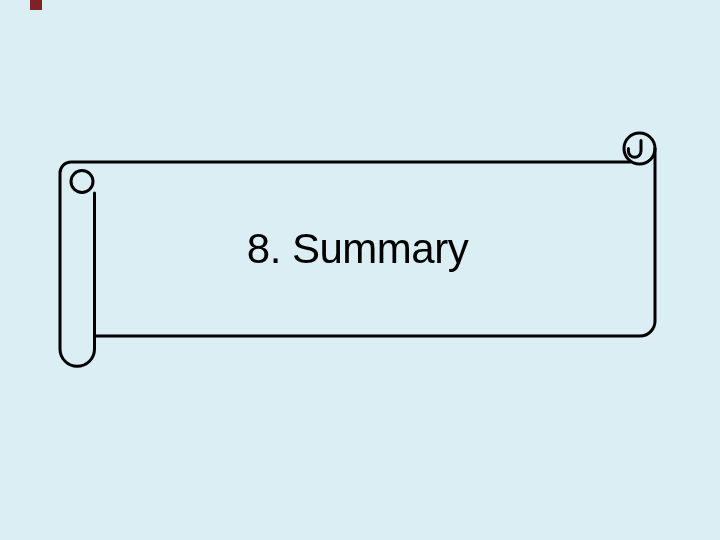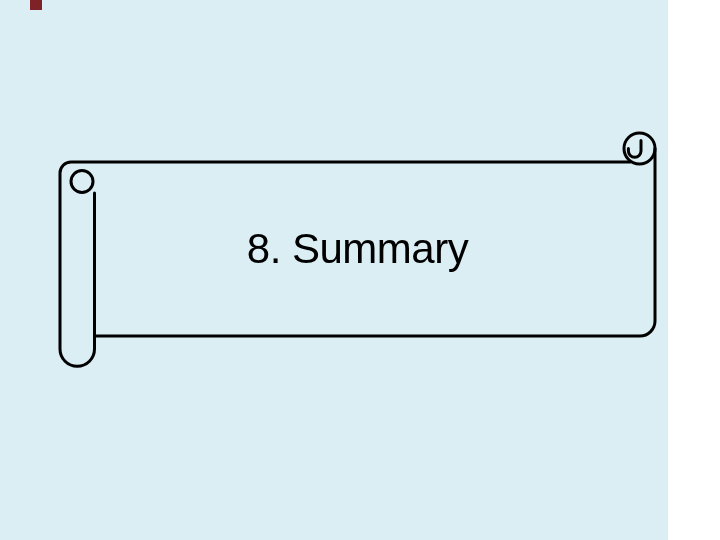--- a/index.html
+++ b/index.html
@@ -1,18 +1,18 @@
 <!DOCTYPE html>
 <html style="--bg-color: #daeef3; --outline-color: #000000; --text-color: #000000; --accent-color: #7f2228;"><head>
 <meta charset="utf-8">
 <style>
   html, body { margin: 0; padding: 0; }
   .slide {
     position: relative;
-    width: 668px;
+    width: 720px;
     height: 540px;
     background: var(--bg-color, #daeef3);
     overflow: hidden;
     font-family: "Liberation Sans", sans-serif;
   }
   .corner-accent {
     position: absolute;
     left: 30px;
     top: 0;
     width: 12px;

